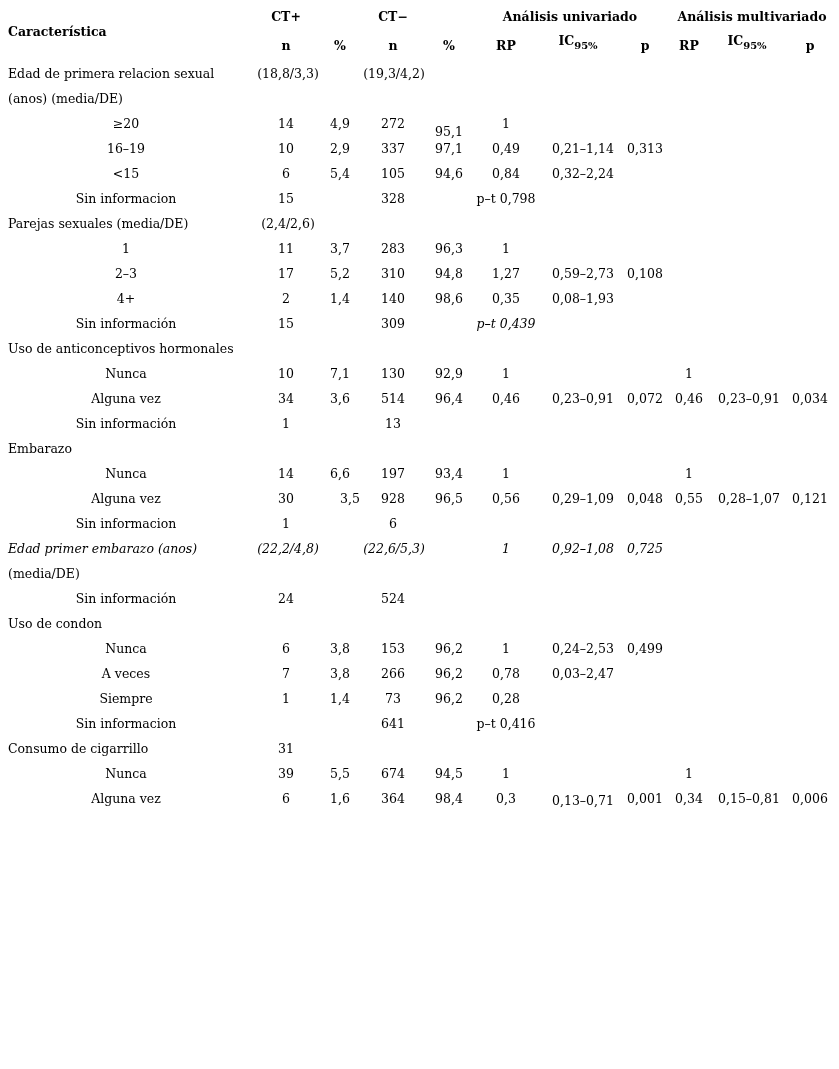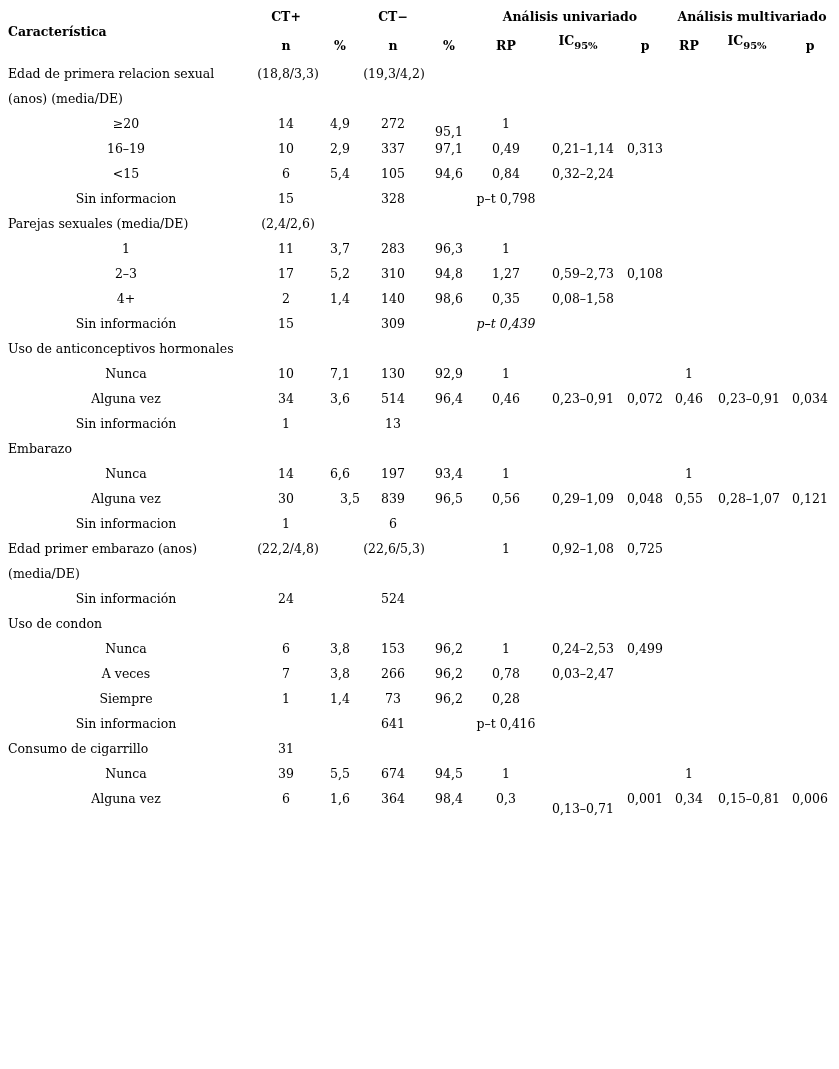--- a/index.html
+++ b/index.html
@@ -101,21 +101,21 @@
       <div class="cell" style="left: 583px; top: 2px;">0,59–2,73</div>
       <div class="cell" style="left: 645px; top: 2px;">0,108</div>
     </div>
     <div class="row" style="top: 289px;">
       <div class="sub" style="left: 126px; top: 2px;">4+</div>
       <div class="cell" style="left: 286px; top: 2px;">2</div>
       <div class="cell" style="left: 340px; top: 2px;">1,4</div>
       <div class="cell" style="left: 393px; top: 2px;">140</div>
       <div class="cell" style="left: 449px; top: 2px;">98,6</div>
       <div class="cell" style="left: 506px; top: 2px;">0,35</div>
-      <div class="cell" style="left: 583px; top: 2px;">0,08–1,58</div>
+      <div class="cell" style="left: 583px; top: 2px;">0,08–1,93</div>
     </div>
     <div class="row" style="top: 314px;">
       <div class="sub" style="left: 126px; top: 2px;">Sin información</div>
       <div class="cell" style="left: 286px; top: 2px;">15</div>
       <div class="cell" style="left: 393px; top: 2px;">309</div>
       <div class="cell" style="left: 506px; top: 2px; font-style: italic;">p–t 0,439</div>
     </div>
     <div class="row" style="top: 339px;">
       <div class="lbl" style="left: 8px; top: 2px;">Uso de anticonceptivos hormonales</div>
     </div>
@@ -155,35 +155,35 @@
       <div class="cell" style="left: 340px; top: 2px;">6,6</div>
       <div class="cell" style="left: 393px; top: 2px;">197</div>
       <div class="cell" style="left: 449px; top: 2px;">93,4</div>
       <div class="cell" style="left: 506px; top: 2px;">1</div>
       <div class="cell" style="left: 689px; top: 2px;">1</div>
     </div>
     <div class="row" style="top: 489px;">
       <div class="sub" style="left: 126px; top: 2px;">Alguna vez</div>
       <div class="cell" style="left: 286px; top: 2px;">30</div>
       <div class="cell" style="left: 340px; top: 2px; margin-left: 10px;">3,5</div>
-      <div class="cell" style="left: 393px; top: 2px;">839</div>
+      <div class="cell" style="left: 393px; top: 2px;">928</div>
       <div class="cell" style="left: 449px; top: 2px;">96,5</div>
       <div class="cell" style="left: 506px; top: 2px;">0,56</div>
       <div class="cell" style="left: 583px; top: 2px;">0,29–1,09</div>
       <div class="cell" style="left: 645px; top: 2px;">0,048</div>
       <div class="cell" style="left: 689px; top: 2px;">0,55</div>
       <div class="cell" style="left: 749px; top: 2px;">0,28–1,07</div>
       <div class="cell" style="left: 810px; top: 2px;">0,121</div>
     </div>
     <div class="row" style="top: 514px;">
       <div class="sub" style="left: 126px; top: 2px;">Sin informacion</div>
       <div class="cell" style="left: 286px; top: 2px;">1</div>
       <div class="cell" style="left: 393px; top: 2px;">6</div>
     </div>
-    <div class="row" style="top: 539px;">
+    <div class="row" style="top: 539px; font-style: italic;">
       <div class="lbl" style="left: 8px; top: 2px;">Edad primer embarazo (anos)</div>
       <div class="cell" style="left: 288px; top: 2px;">(22,2/4,8)</div>
       <div class="cell" style="left: 394px; top: 2px;">(22,6/5,3)</div>
       <div class="cell" style="left: 506px; top: 2px;">1</div>
       <div class="cell" style="left: 583px; top: 2px;">0,92–1,08</div>
       <div class="cell" style="left: 645px; top: 2px;">0,725</div>
     </div>
     <div class="row" style="top: 564px;">
       <div class="lbl" style="left: 8px; top: 2px;">(media/DE)</div>
     </div>
@@ -240,19 +240,19 @@
       <div class="cell" style="left: 506px; top: 2px;">1</div>
       <div class="cell" style="left: 689px; top: 2px;">1</div>
     </div>
     <div class="row" style="top: 789px;">
       <div class="sub" style="left: 126px; top: 2px;">Alguna vez</div>
       <div class="cell" style="left: 286px; top: 2px;">6</div>
       <div class="cell" style="left: 340px; top: 2px;">1,6</div>
       <div class="cell" style="left: 393px; top: 2px;">364</div>
       <div class="cell" style="left: 449px; top: 2px;">98,4</div>
       <div class="cell" style="left: 506px; top: 2px;">0,3</div>
-      <div class="cell" style="left: 583px; top: 12px; text-align: right;">0,13–0,71</div>
+      <div class="cell" style="left: 583px; top: 4px; text-align: right;">0,13–0,71</div>
       <div class="cell" style="left: 645px; top: 2px;">0,001</div>
       <div class="cell" style="left: 689px; top: 2px;">0,34</div>
       <div class="cell" style="left: 749px; top: 2px;">0,15–0,81</div>
       <div class="cell" style="left: 810px; top: 2px;">0,006</div>
     </div>
   </div>
 
 </body></html>

